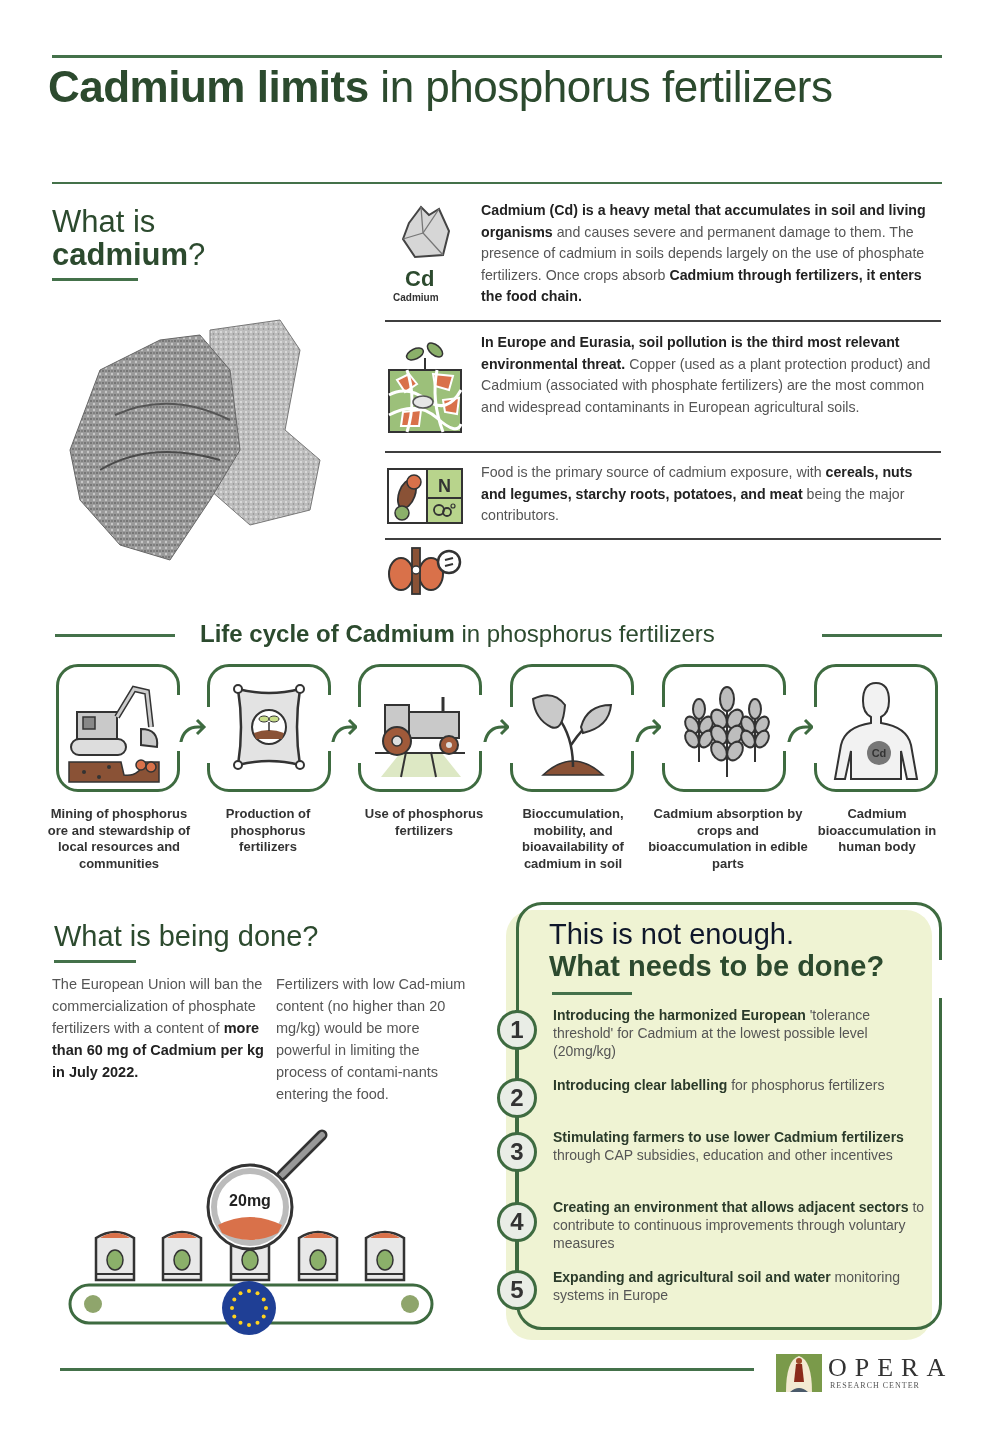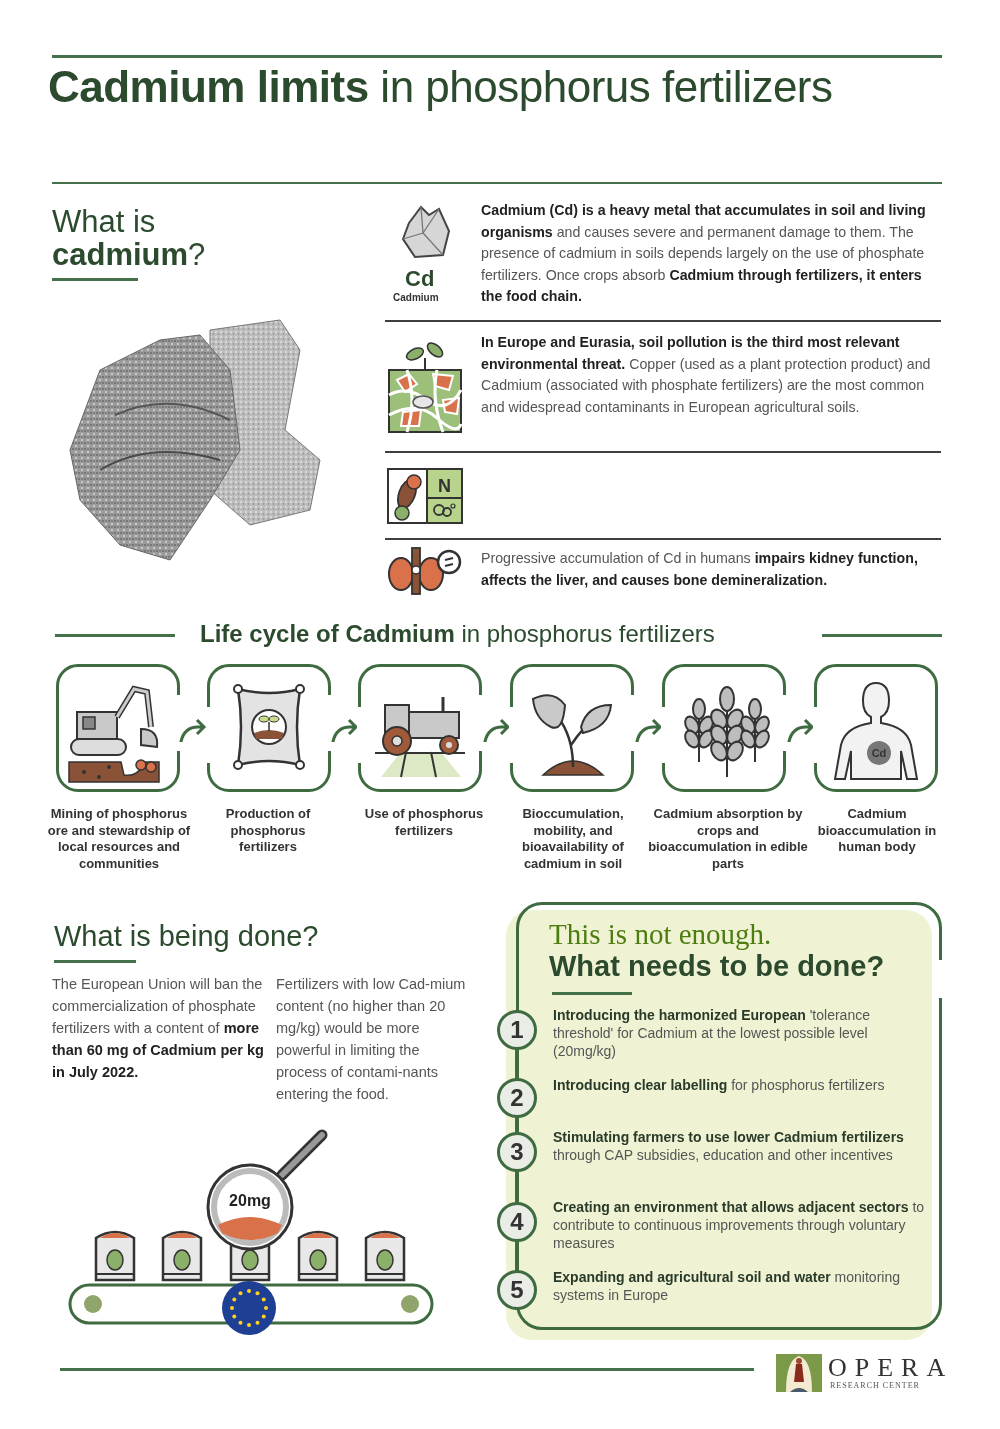--- a/index.html
+++ b/index.html
@@ -23,21 +23,21 @@
   .lc-card::before { content: ""; position: absolute; right: -4px; top: 28px; width: 6px; height: 56px; background: #fff; }
   .lc-card::after { content: ""; position: absolute; left: -4px; top: 40px; width: 6px; height: 56px; background: #fff; }
   .lc-card.first::after, .lc-card.last::before { display: none; }
   .lc-arrow { position: absolute; top: 712px; width: 30px; height: 30px; }
   .lc-label { position: absolute; top: 806px; width: 150px; text-align: center; font-size: 13px; line-height: 16.5px; color: #333; font-weight: 700; font-family: "Liberation Sans", sans-serif; }
   .body-txt { position: absolute; font-size: 14.5px; line-height: 22px; color: #555; font-family: "Liberation Sans", sans-serif; }
   .body-txt b { color: #222; }
   .needs-panel { position: absolute; left: 506px; top: 910px; width: 426px; height: 430px; background: #eff3d3; border-radius: 26px; }
   .needs-frame { position: absolute; left: 516px; top: 902px; width: 426px; height: 428px; border: 3px solid #3e6b40; border-radius: 26px; }
   .needs-gap-right { position: absolute; left: 936px; top: 960px; width: 10px; height: 38px; background: #fff; }
-  .needs-title1 { position: absolute; left: 549px; top: 918px; font-size: 29px; color: #4d7c0f; font-family: Liberation Serif, serif; }
+  .needs-title1 { position: absolute; left: 549px; top: 918px; font-size: 29px; color: #0f172a; font-family: Liberation Sans, sans-serif; }
   .needs-title2 { position: absolute; left: 549px; top: 950px; font-size: 29px; font-weight: 700; color: #2c4a2e; font-family: "Liberation Sans", sans-serif; }
   .num-line { position: absolute; left: 515px; top: 1010px; width: 3px; height: 300px; background: #3e6b40; }
   .num-circle { position: absolute; left: 497px; width: 40px; height: 40px; border-radius: 50%; border: 3px solid #3e6b40; background: #e9ede6; font-size: 24px; font-weight: 700; color: #333; text-align: center; line-height: 34px; font-family: "Liberation Sans", sans-serif; }
   .need-txt { position: absolute; left: 553px; width: 372px; font-size: 14px; line-height: 18px; color: #555; font-family: "Liberation Sans", sans-serif; }
   .need-txt b { color: #2a3a2a; }
   .logo-text { position: absolute; left: 828px; top: 1353px; font-family: "Liberation Serif", serif; font-size: 26px; letter-spacing: 8px; color: #333; }
   .logo-sub { position: absolute; left: 830px; top: 1381px; font-family: "Liberation Serif", serif; font-size: 8px; letter-spacing: 1px; color: #555; }
 </style>
 </head>
 <body>
@@ -117,36 +117,36 @@
     <rect x="40" y="1" width="35" height="54" fill="#b8d48c" stroke="#333" stroke-width="2"></rect>
     <line x1="40" y1="30" x2="75" y2="30" stroke="#333" stroke-width="2"></line>
     <text x="51" y="24" font-size="18" font-weight="700" font-family="Liberation Sans, sans-serif" fill="#333">N</text>
     <circle cx="52" cy="42" r="5" fill="none" stroke="#333" stroke-width="1.8"></circle>
     <circle cx="60" cy="44" r="4" fill="none" stroke="#333" stroke-width="1.8"></circle>
     <circle cx="66" cy="38" r="2" fill="none" stroke="#333" stroke-width="1.2"></circle>
     <ellipse cx="20" cy="26" rx="8" ry="15" fill="#8a5236" stroke="#333" stroke-width="1.8" transform="rotate(20 20 26)"></ellipse>
     <circle cx="27" cy="14" r="7" fill="#d9714a" stroke="#333" stroke-width="1.5"></circle>
     <circle cx="15" cy="45" r="7" fill="#8bb06a" stroke="#333" stroke-width="1.5"></circle>
   </svg>
+  <div class="txt" style="top:2px;">
+    <span>Food is the primary source of cadmium exposure, with </span><b>cereals, nuts and legumes, starchy roots, potatoes, and meat</b><span> being the major contributors.</span>
+  </div>
 </div>
 <div class="divider" style="top:538px;"></div>
 
 <div class="info-row" style="top:546px; height:55px;">
   <svg class="icon-box" style="left:2px; top:0px;" width="76" height="50" viewBox="0 0 76 50">
     <ellipse cx="14" cy="28" rx="12" ry="16" fill="#d9714a" stroke="#333" stroke-width="2"></ellipse>
     <ellipse cx="44" cy="28" rx="12" ry="16" fill="#d9714a" stroke="#333" stroke-width="2"></ellipse>
     <rect x="25" y="2" width="8" height="46" fill="#8a5236" stroke="#333" stroke-width="1.8"></rect>
     <circle cx="29" cy="24" r="4" fill="#fff" stroke="#333" stroke-width="1.5"></circle>
     <circle cx="62" cy="16" r="11" fill="#fff" stroke="#333" stroke-width="2.5"></circle>
     <line x1="58" y1="14" x2="66" y2="12" stroke="#333" stroke-width="2"></line>
     <line x1="58" y1="20" x2="66" y2="18" stroke="#333" stroke-width="2"></line>
   </svg>
-  <div class="txt" style="top:2px;">
-    <span>Progressive accumulation of Cd in humans </span><b>impairs kidney function, affects the liver, and causes bone demineralization.</b>
-  </div>
 </div>
 
 <div class="hr" style="left:55px; top:634px; width:120px; height:3px;"></div>
 <div class="hr" style="left:822px; top:634px; width:120px; height:3px;"></div>
 <div class="abs" style="left:200px; top:620px; width:600px; text-align:left; font-size:24px; color:#2c4a2e; font-family:'Liberation Sans',sans-serif; white-space:nowrap;">
   <b>Life cycle of Cadmium</b>
   <span>in phosphorus fertilizers</span>
 </div>
 
 <div class="lc-card first" style="left:56px;">

